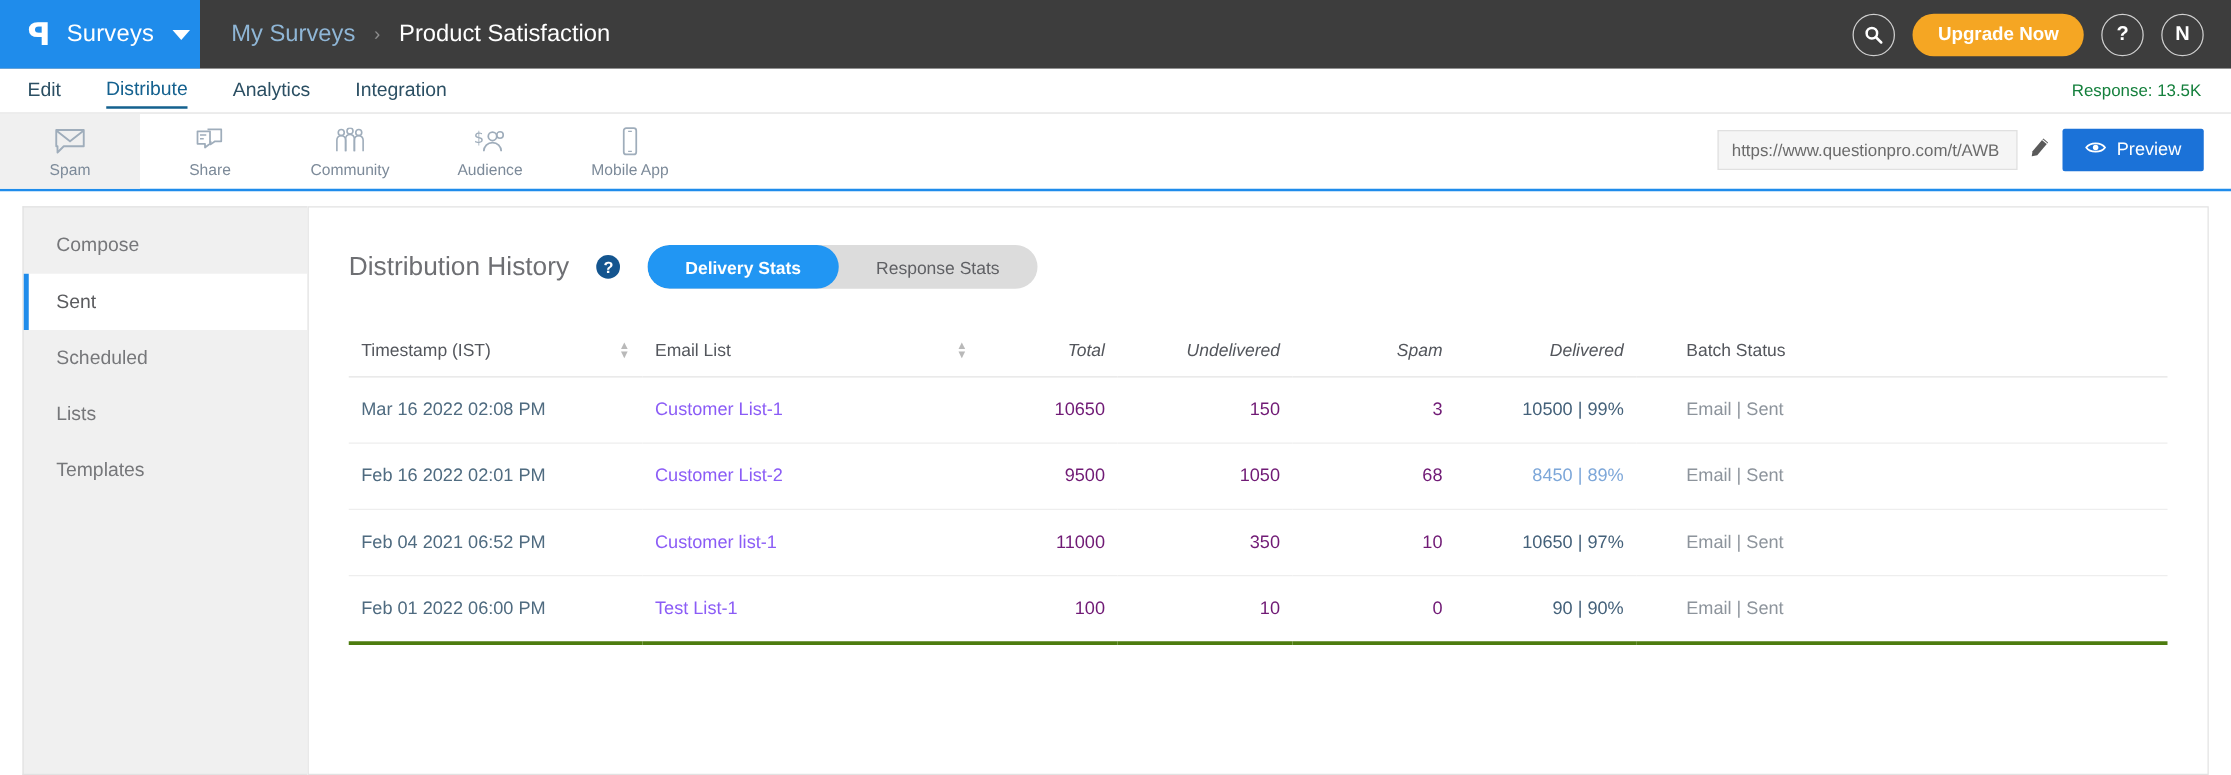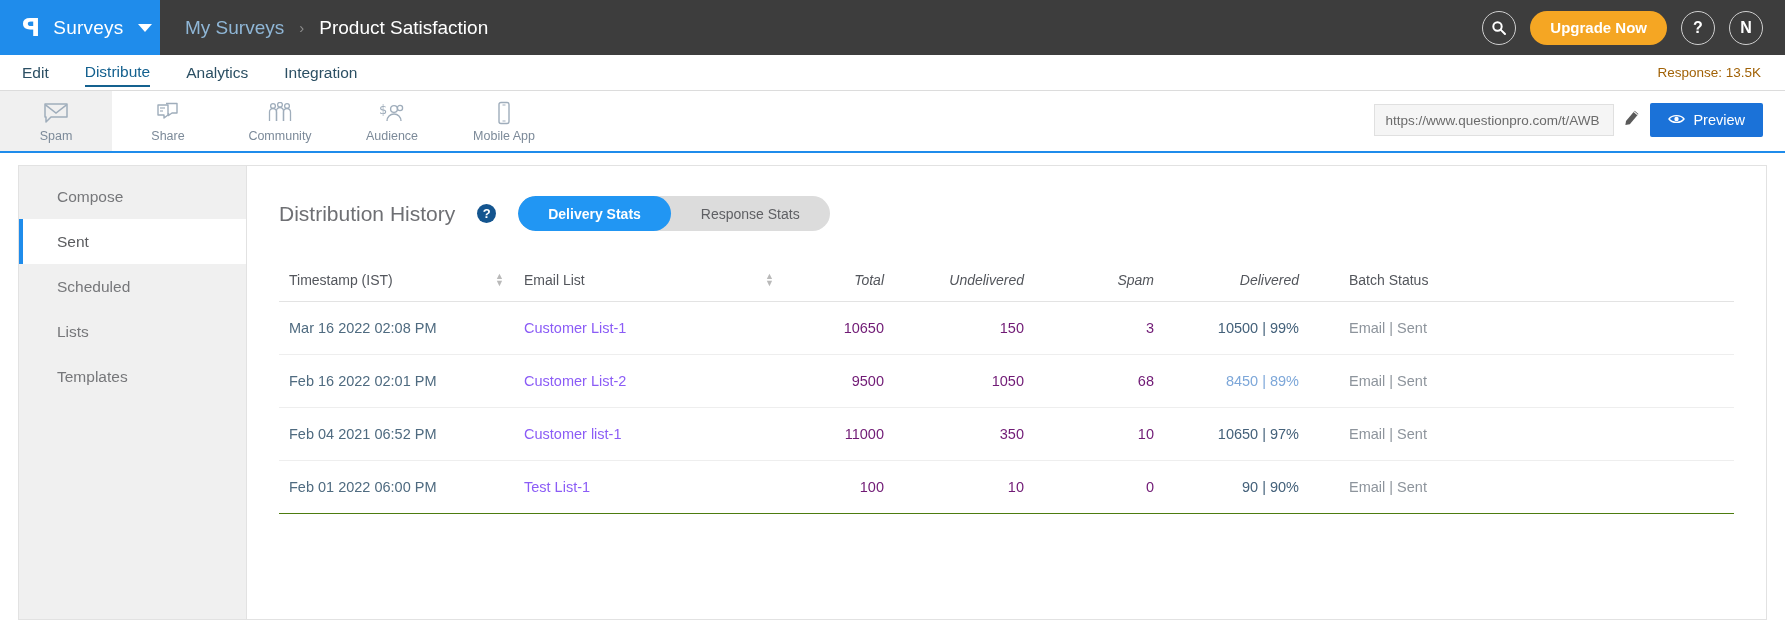--- a/index.html
+++ b/index.html
@@ -119,21 +119,21 @@
   }
   .nav-tab.active {
     color: #14618f;
     border-bottom: 2px solid #14618f;
     font-weight: normal;
   }
   .response-count {
     position: absolute;
     right: 24px;
     font-size: 13.5px;
-    color: #a16207;
+    color: #15803d;
   }
 
   
   .toolbar {
     height: 62px;
     background: #ffffff;
     border-bottom: 2px solid #1f8ceb;
     display: flex;
     align-items: stretch;
     position: relative;
@@ -216,21 +216,21 @@
     background: #f0f0f0;
     border: 1px solid #e2e2e2;
     border-right: none;
     flex-shrink: 0;
     padding-top: 8px;
   }
   .side-item {
     height: 45px;
     display: flex;
     align-items: center;
-    padding-left: 34px;
+    padding-left: 22px;
     font-size: 15.5px;
     color: #76777a;
     border-left: 4px solid transparent;
     cursor: pointer;
   }
   .side-item.active {
     background: #ffffff;
     border-left: 4px solid #1f8ceb;
     color: #5a5b5e;
   }
@@ -316,21 +316,21 @@
     flex-direction: column;
     cursor: pointer;
   }
   tbody td {
     font-size: 14.5px;
     padding: 18px 10px;
     border-bottom: 1px solid #eeeeee;
     color: #4f6b80;
     white-space: nowrap;
   }
-  tbody tr:last-child td { border-bottom: 1px solid #4d7c0f; }
+  tbody tr:last-child td { border-bottom: 3px solid #4d7c0f; }
   td.num { text-align: right; color: #701a75; }
   td.emaillist { color: #8b5cf6; }
   td.batch { color: #8d949c; }
   td.delivered { text-align: right; color: #44617a; }
   td.delivered.highlight { color: #7da7d9; }
 </style>
 </head>
 <body>
 
 <div class="topbar">

